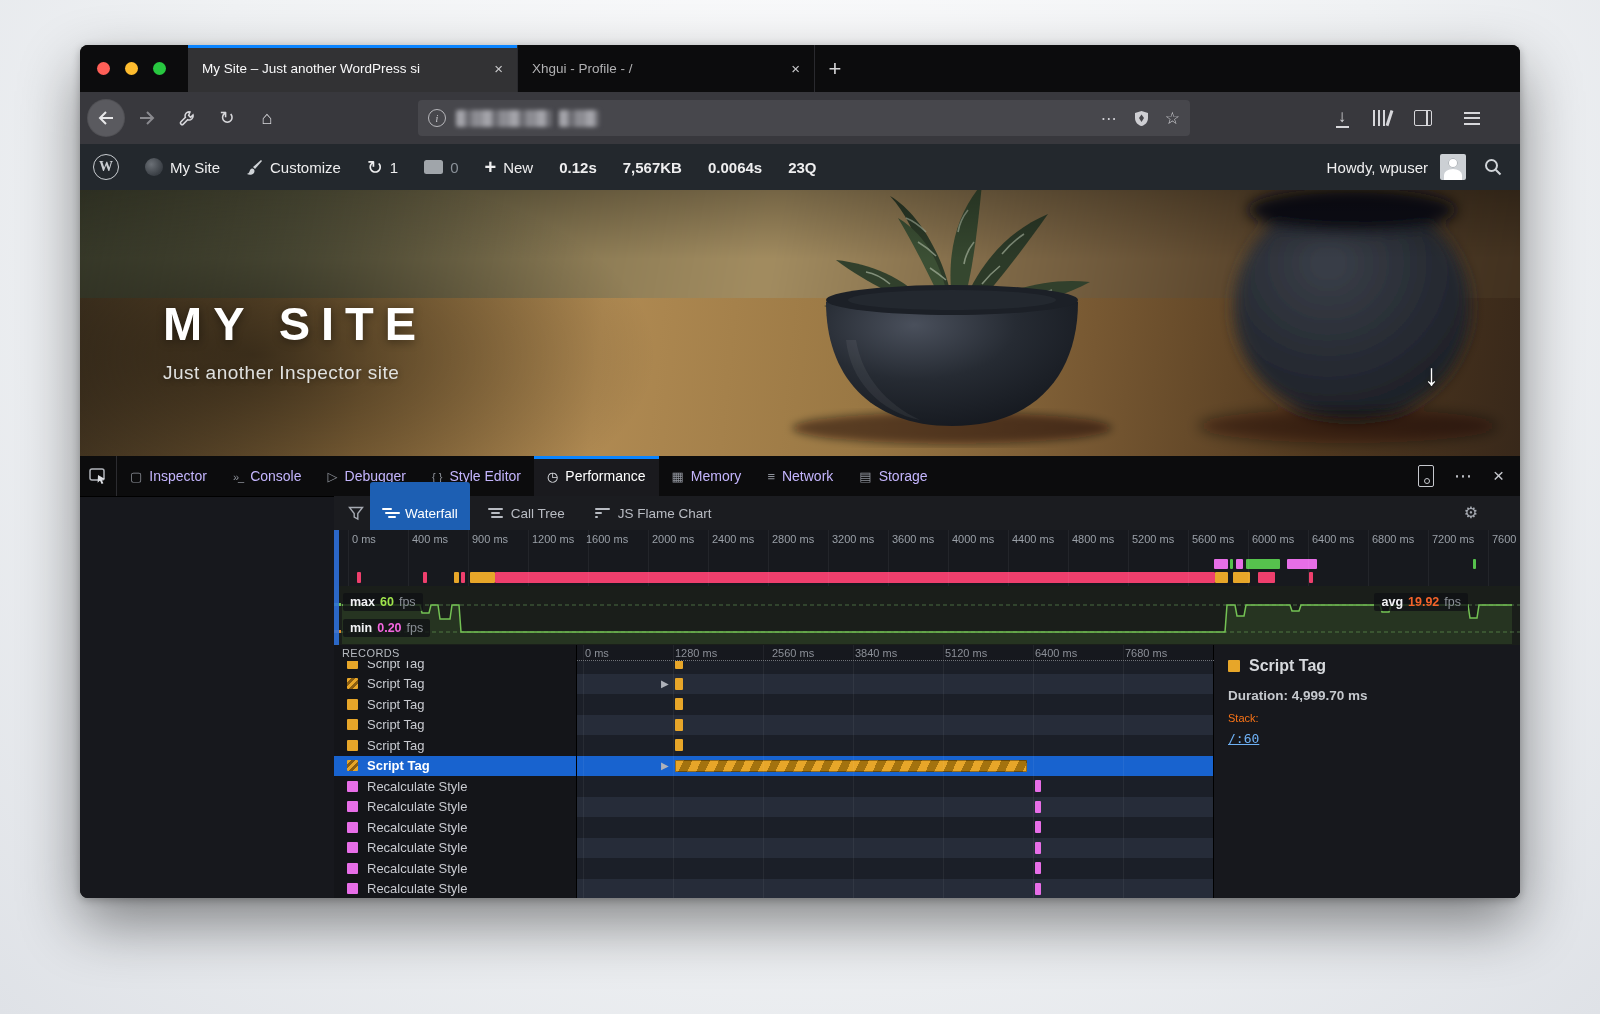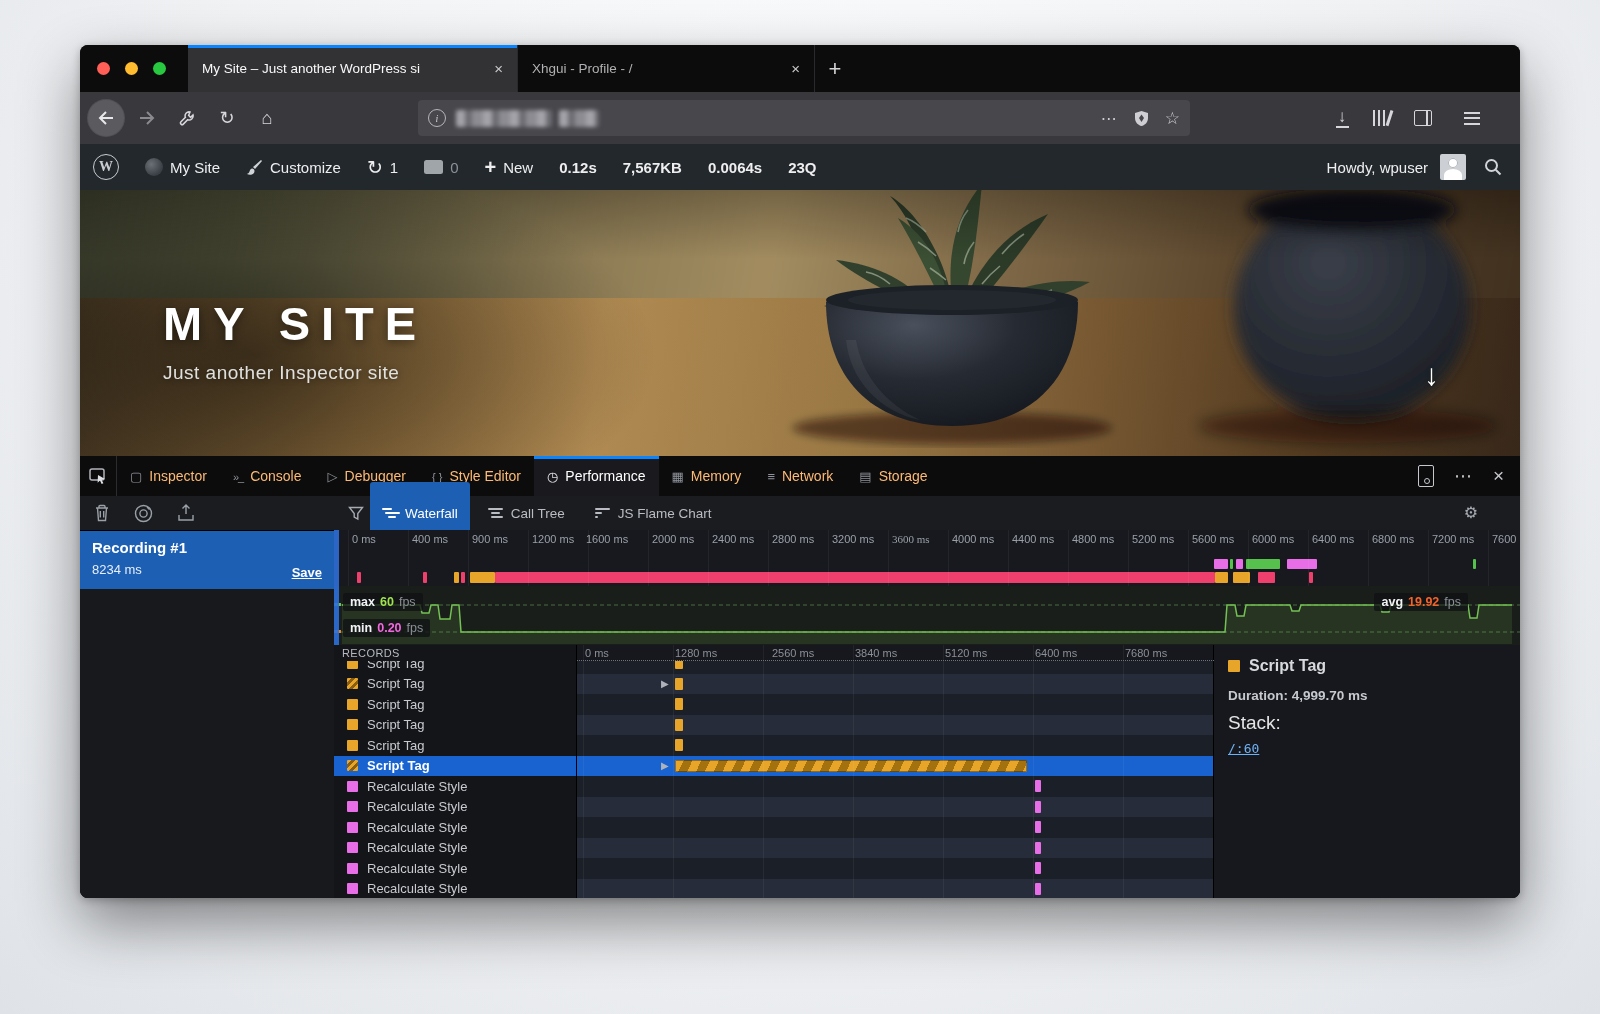--- a/index.html
+++ b/index.html
@@ -65,21 +65,21 @@
   .hero-shade{position:absolute;inset:0;background:
       radial-gradient(ellipse 620px 300px at 12% 62%, rgba(0,0,0,.5), rgba(0,0,0,0) 65%),
       linear-gradient(rgba(0,0,0,.28), rgba(0,0,0,0) 26%);}
   .hero-title{position:absolute;left:83px;top:106px;color:#fff;font-size:47px;font-weight:bold;letter-spacing:11px;text-shadow:0 2px 10px rgba(0,0,0,.45);}
   .hero-sub{position:absolute;left:83px;top:172px;color:rgba(238,240,240,.92);font-size:19px;letter-spacing:.5px;text-shadow:0 1px 6px rgba(0,0,0,.4);}
   .hero-arrow{position:absolute;left:1344px;top:168px;color:#fff;font-size:30px;font-weight:bold;text-shadow:0 1px 5px rgba(0,0,0,.4);}
   
   .devtools{position:absolute;left:0;top:411px;width:100%;height:442px;background:#17181d;}
   .dt-tabs{position:absolute;left:0;top:0;width:100%;height:40px;background:#0c0c0d;display:flex;align-items:stretch;border-bottom:1px solid #000;}
   .picker{width:36px;display:flex;align-items:center;justify-content:center;border-right:1px solid #2c2c30;}
-  .dtab{position:relative;display:flex;align-items:center;gap:7px;padding:0 13px;color:#fdba74;font-size:14px;}
+  .dtab{position:relative;display:flex;align-items:center;gap:7px;padding:0 13px;color:#c4b5fd;font-size:14px;}
   .dtab.active{color:#fff;background:#1a1a1e;}
   .dtab.active::before{content:"";position:absolute;left:0;top:0;right:0;height:2.5px;background:#0a84ff;}
   .ticon{font-size:13px;color:#8f939b;line-height:1;}
   .dtab.active .ticon{color:#dfe1e5;}
   .i-inspector::before{content:"▢";}
   .i-console::before{content:"»_";font-size:11px;letter-spacing:-1px;}
   .i-debugger::before{content:"▷";}
   .i-style-editor::before{content:"{ }";font-size:11px;}
   .i-performance::before{content:"◷";}
   .i-memory::before{content:"▦";}
@@ -146,21 +146,21 @@
   .trow{position:relative;height:20.5px;box-sizing:border-box;background:#1b1f28;}
   .trow.alt{background:#262c39;}
   .trow.sel{background:#1863cf;}
   .bar{position:absolute;top:4px;height:12px;border-radius:1px;}
   .bar.hatched{background:repeating-linear-gradient(115deg,#e7a629 0 8px,#a3720e 8px 16px);box-shadow:0 0 0 1px rgba(0,0,0,.35) inset;}
   .expand{position:absolute;top:5px;font-size:10px;color:#aeb2ba;line-height:1;}
   .detail{position:absolute;left:879px;top:0;right:0;bottom:0;background:#17181d;border-left:1px solid #000;padding:12px 0 0 14px;box-sizing:border-box;}
   .det-title{display:flex;align-items:center;gap:9px;font-size:16px;font-weight:bold;color:#d7d9dd;}
   .det-title .sq{width:12px;height:12px;}
   .det-dur{margin-top:13px;font-size:13.5px;font-weight:bold;color:#c6c9ce;}
-  .det-stack{margin-top:9px;font-size:19px;color:#e5e5e5;}
+  .det-stack{margin-top:9px;font-size:11px;color:#f97316;}
   .det-link{display:inline-block;margin-top:7px;font-family:"DejaVu Sans Mono",monospace;font-size:13px;color:#6fb1f5;text-decoration:underline;}
   svg{display:block;}
 </style>
 </head>
 <body>
 
 <div class="window">
 
   <div class="tabbar">
     <div class="lights">
@@ -380,40 +380,20 @@
         </div>
       <div class="dt-right">
         <span class="dev-icon"></span>
         <span style="font-size:18px;letter-spacing:1px">⋯</span>
         <span style="font-size:19px">×</span>
       </div>
     </div>
 
     <div class="dt-body">
 
-      <div class="dt-side">
-        <div class="side-tools">
-          <svg width="16" height="18" viewBox="0 0 16 18">
-              <path d="M2 4 H14 M5 4 V2.5 A1 1 0 0 1 6 1.5 H10 A1 1 0 0 1 11 2.5 V4 M3.5 4 L4.5 16.5 H11.5 L12.5 4 M6.3 7 V13.5 M9.7 7 V13.5" stroke="#9aa0a8" stroke-width="1.4" fill="none"></path>
-            </svg>
-          <svg width="19" height="19" viewBox="0 0 19 19">
-              <circle cx="9.5" cy="9.5" r="8" fill="none" stroke="#9aa0a8" stroke-width="1.4"></circle>
-              <circle cx="9.5" cy="9.5" r="3.6" fill="none" stroke="#9aa0a8" stroke-width="1.4"></circle>
-              <path d="M13 3 L15.5 5.5" stroke="#9aa0a8" stroke-width="1.4"></path>
-            </svg>
-          <svg width="18" height="18" viewBox="0 0 18 18">
-              <path d="M9 1 V10 M5.5 4.5 L9 1 L12.5 4.5 M2 11 V16 H16 V11" stroke="#9aa0a8" stroke-width="1.4" fill="none"></path>
-            </svg>
-        </div>
-        <div class="recording">
-          <div class="rec-name">Recording #1</div>
-          <div class="rec-dur">8234 ms</div>
-          <span class="rec-save">Save</span>
-        </div>
-      </div>
 
       <div class="dt-main">
         <div class="dt-toolbar">
           <svg width="16" height="15" viewBox="0 0 16 15" style="margin-left:14px">
               <path d="M1.5 1.5 H14.5 L9.8 7.5 V13 L6.2 11 V7.5 Z" fill="none" stroke="#a6aab2" stroke-width="1.4"></path>
             </svg>
           <div class="viewbtn active">
             <span class="wficon">
                 <i></i>
                 <i></i>
@@ -444,21 +424,21 @@
           <div class="ov-ticks" id="ov-ticks">
               <div class="ov-tick" style="left: 18px;">0 ms</div>
               <div class="ov-tick" style="left: 78px;">400 ms</div>
               <div class="ov-tick" style="left: 138px;">900 ms</div>
               <div class="ov-tick" style="left: 198px;">1200 ms</div>
               <div class="ov-tick" style="left: 252px;">1600 ms</div>
               <div class="ov-tick" style="left: 318px;">2000 ms</div>
               <div class="ov-tick" style="left: 378px;">2400 ms</div>
               <div class="ov-tick" style="left: 438px;">2800 ms</div>
               <div class="ov-tick" style="left: 498px;">3200 ms</div>
-              <div class="ov-tick" style="left: 558px; font-family: Liberation Serif, serif;">3600 ms</div>
+              <div class="ov-tick" style="left: 558px;">3600 ms</div>
               <div class="ov-tick" style="left: 618px;">4000 ms</div>
               <div class="ov-tick" style="left: 678px;">4400 ms</div>
               <div class="ov-tick" style="left: 738px;">4800 ms</div>
               <div class="ov-tick" style="left: 798px;">5200 ms</div>
               <div class="ov-tick" style="left: 858px;">5600 ms</div>
               <div class="ov-tick" style="left: 918px;">6000 ms</div>
               <div class="ov-tick" style="left: 978px;">6400 ms</div>
               <div class="ov-tick" style="left: 1038px;">6800 ms</div>
               <div class="ov-tick" style="left: 1098px;">7200 ms</div>
               <div class="ov-tick" style="left: 1158px;">7600 ms</div>

